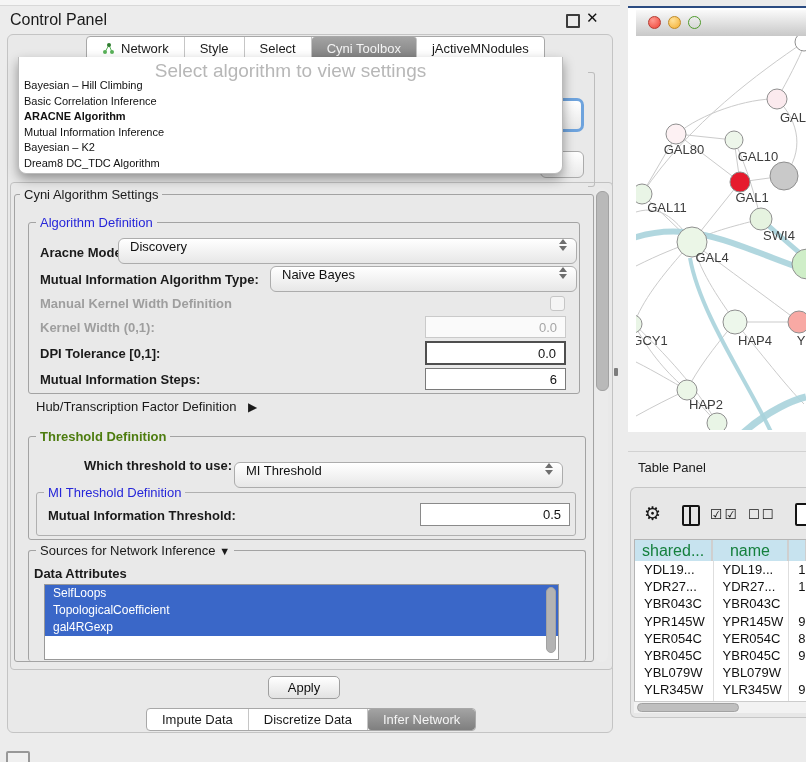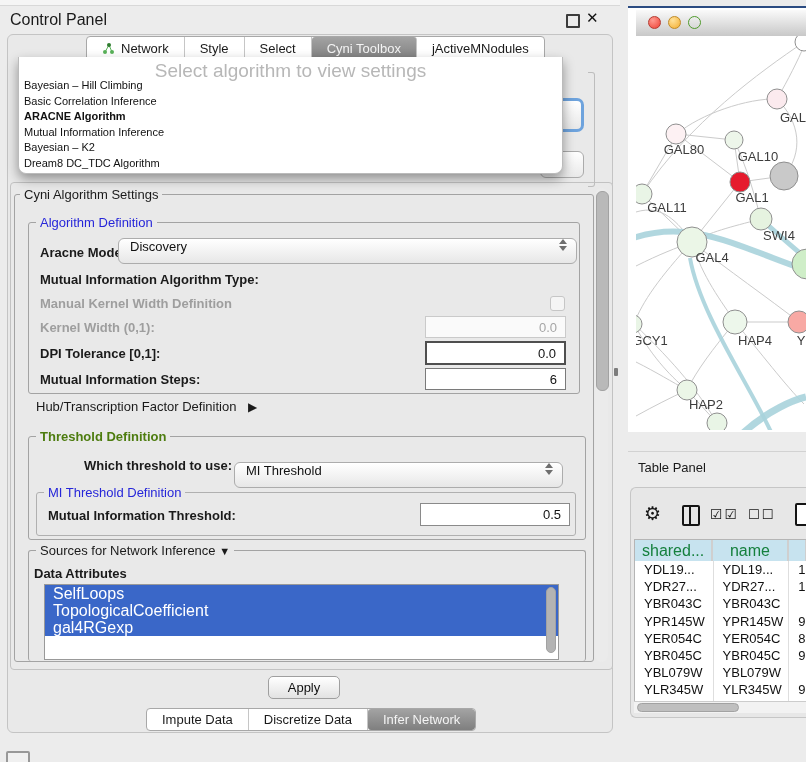--- a/index.html
+++ b/index.html
@@ -21,21 +21,21 @@
   .tabbar{position:absolute;display:flex;background:#fff;border:1px solid #a8a8a8;border-radius:4px;overflow:hidden;height:23px;}
   .tabbar .seg{display:flex;align-items:center;gap:6px;padding:0 15px;font-size:13px;color:#1a1a1a;
          border-right:1px solid #c6c6c6;white-space:nowrap;}
   .tabbar .seg:last-child{border-right:none;}
   .tabbar .seg.sel{background:linear-gradient(#a3a3a3,#7f7f7f);color:#f4f4f4;border-radius:3px;}
   .popup{position:absolute;background:#fff;border:1px solid #bbb;border-top:none;
          border-radius:0 0 8px 8px;box-shadow:0 5px 12px rgba(0,0,0,.38);z-index:50;}
   .popup .prompt{text-align:center;color:#b7b7b7;font-size:19px;padding-top:3px;height:18px;}
   .popup .opt{font-size:11px;color:#111;padding-left:5px;height:15.6px;line-height:15.6px;white-space:nowrap;}
   .popup .opt.hl{font-weight:bold;}
-  .attr-item{height:17px;line-height:17px;background:#3a67c8;color:#fff;font-size:16px;padding-left:8px;white-space:nowrap;}
+  .attr-item{height:17px;line-height:17px;background:#3a67c8;color:#fff;font-size:12px;padding-left:8px;white-space:nowrap;}
   .trow{display:flex;height:17.2px;line-height:17.2px;font-size:13px;color:#111;}
   .trow .c{padding-left:9px;overflow:hidden;white-space:nowrap;border-right:1px solid #dedede;}
   .thead{display:flex;height:21px;background:#cfcfcf;}
   .thead .hc{background:#c7e3ef;margin-right:2px;font-size:16px;display:flex;align-items:center;justify-content:center;color:#15803d;}
   .scroll-thumb{position:absolute;background:#b9b9b9;border:1px solid #a2a2a2;border-radius:6px;}
   svg text{font-family:"Liberation Sans","DejaVu Sans",sans-serif;}
 </style>
 </head>
 <body>
 
@@ -104,20 +104,27 @@
   <div class="lbl" style="left:40px;top:245px;">Aracne Mode:</div>
   <div class="combo" style="left:118px;top:238px;width:446px;height:24px;">
     <span>Discovery</span>
     <span class="arrows">
         <span class="tri-up"></span>
         <span class="tri-dn"></span>
       </span>
   </div>
 
   <div class="lbl" style="left:40px;top:272px;">Mutual Information Algorithm Type:</div>
+  <div class="combo" style="left:270px;top:266px;width:294px;height:24px;">
+    <span>Naive Bayes</span>
+    <span class="arrows">
+        <span class="tri-up"></span>
+        <span class="tri-dn"></span>
+      </span>
+  </div>
 
   <div class="lbl dis" style="left:40px;top:296px;">Manual Kernel Width Definition</div>
   <div class="abs" style="left:550px;top:296px;width:13px;height:13px;border:1px solid #c6c6c6;border-radius:3px;background:#f5f5f5;"></div>
 
   <div class="lbl dis" style="left:40px;top:320px;">Kernel Width (0,1):</div>
   <div class="field" style="left:425px;top:316px;width:131px;height:20px;border-color:#cacaca;background:#fafafa;color:#a6a6a6;">
     <span>0.0</span>
   </div>
 
   <div class="lbl" style="left:40px;top:346px;">DPI Tolerance [0,1]:</div>

